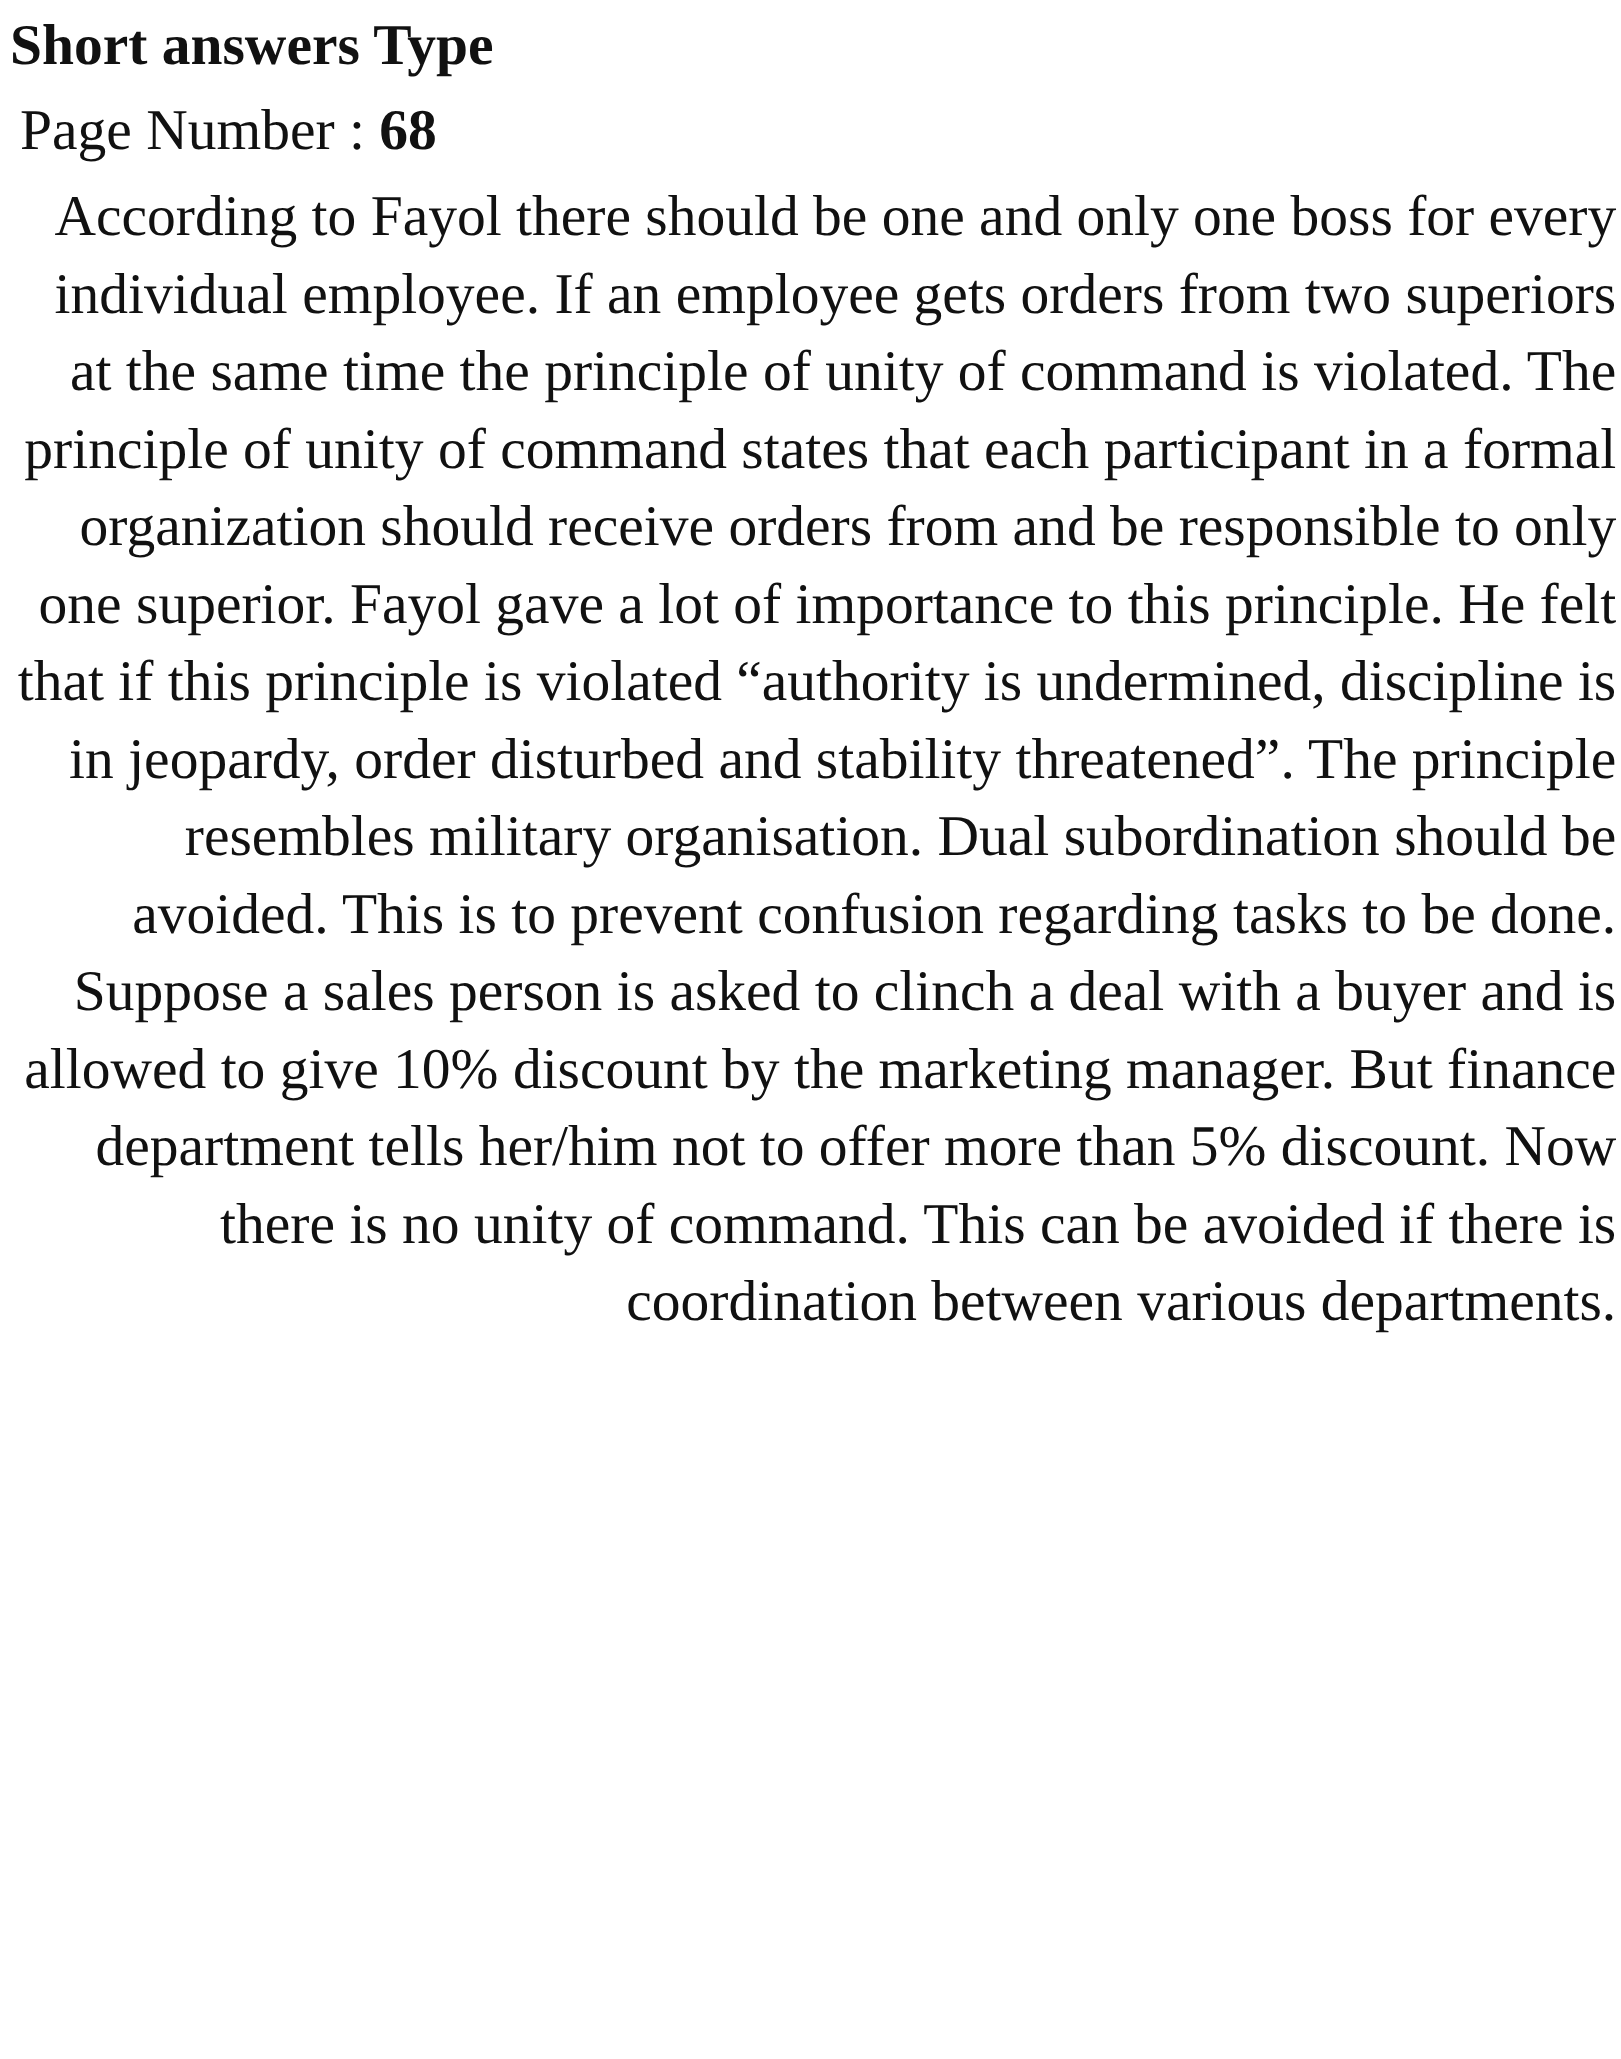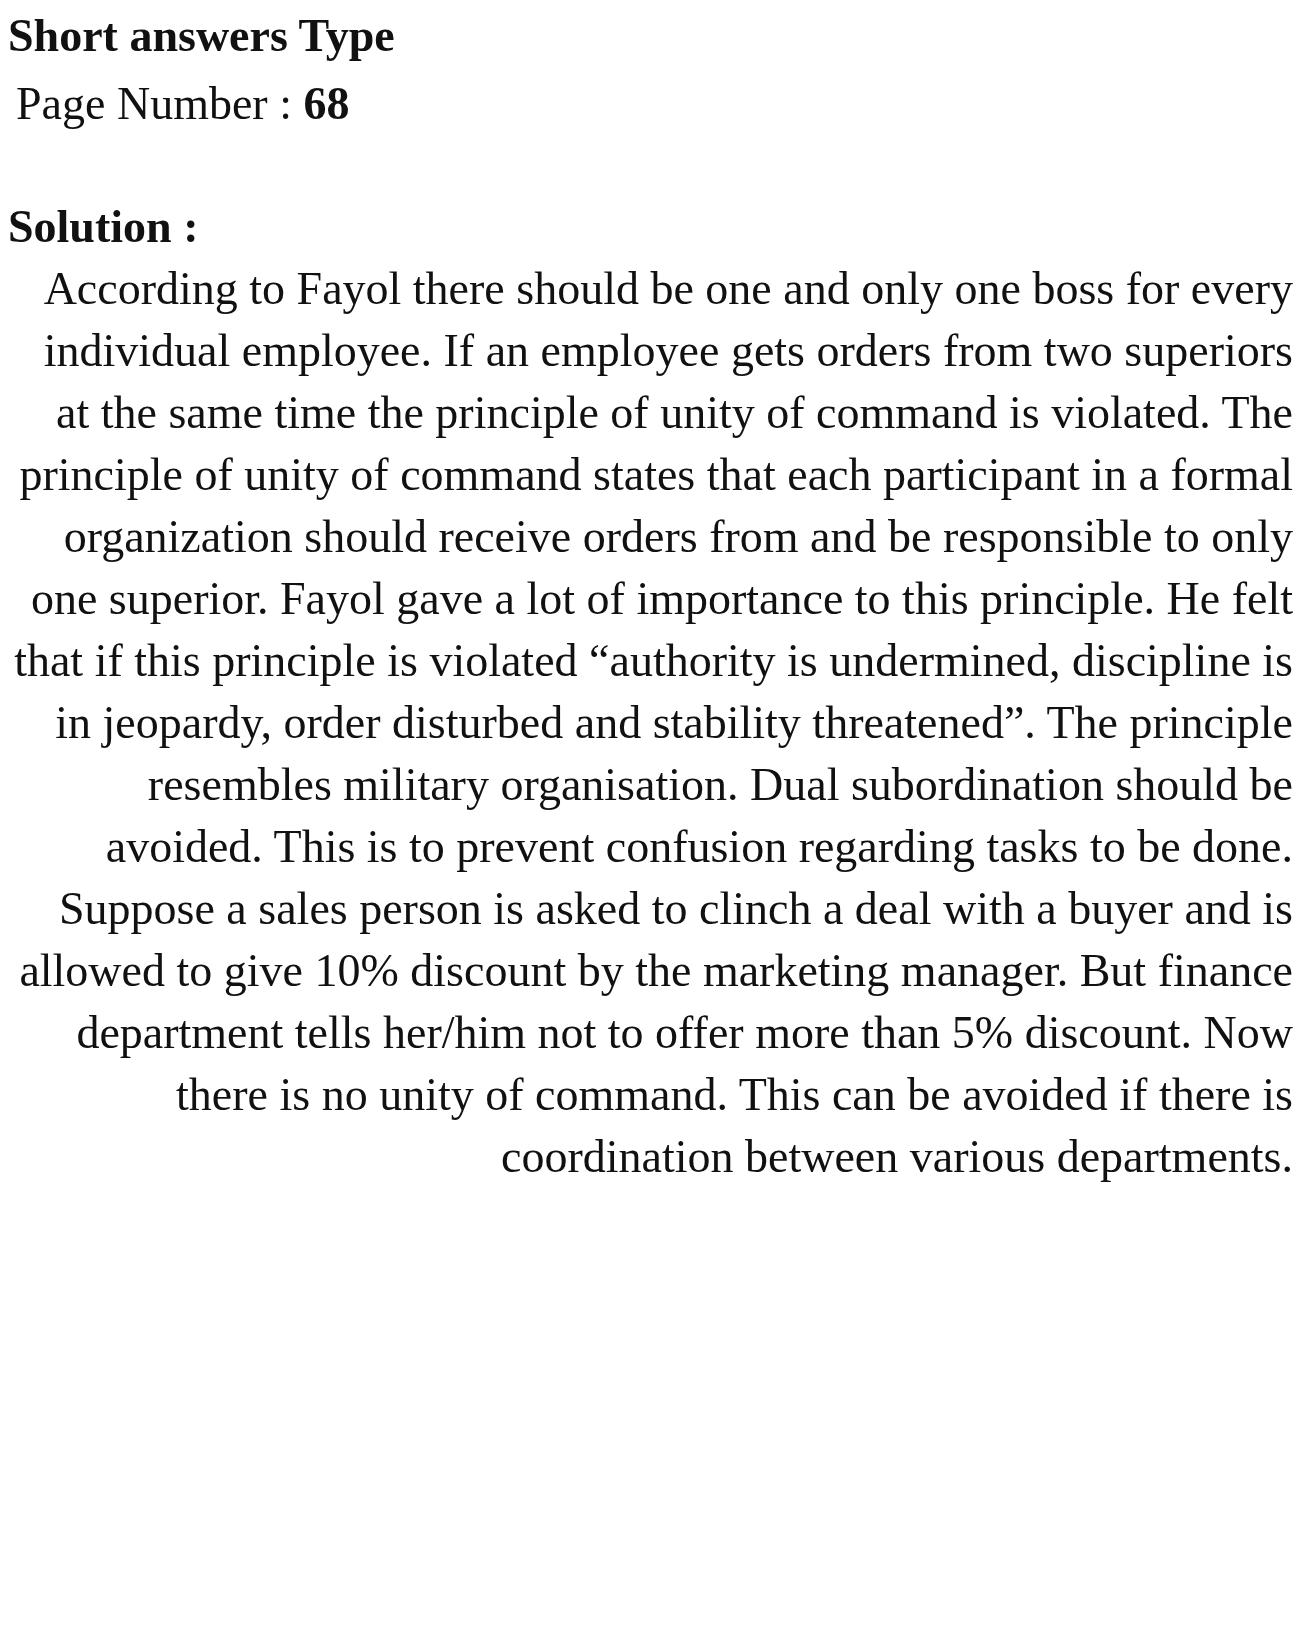--- a/index.html
+++ b/index.html
@@ -54,17 +54,16 @@
 </head>
 <body>
 
 <div class="page">
 
   <h1 class="heading">Short answers Type</h1>
 
   <p class="pagenum-line"><span>Page Number : </span><span class="num">68</span></p>
 
 
-  <h2 class="solution-heading">Solution :</h2>
 
   <p class="solution-text">According to Fayol there should be one and only one boss for every individual employee. If an employee gets orders from two superiors at the same time the principle of unity of command is violated. The principle of unity of command states that each participant in a formal organization should receive orders from and be responsible to only one superior. Fayol gave a lot of importance to this principle. He felt that if this principle is violated “authority is undermined, discipline is in jeopardy, order disturbed and stability threatened”. The principle resembles military organisation. Dual subordination should be avoided. This is to prevent confusion regarding tasks to be done. Suppose a sales person is asked to clinch a deal with a buyer and is allowed to give 10% discount by the marketing manager. But finance department tells her/him not to offer more than 5% discount. Now there is no unity of command. This can be avoided if there is coordination between various departments.</p>
 
 </div>
 
 </body></html>

